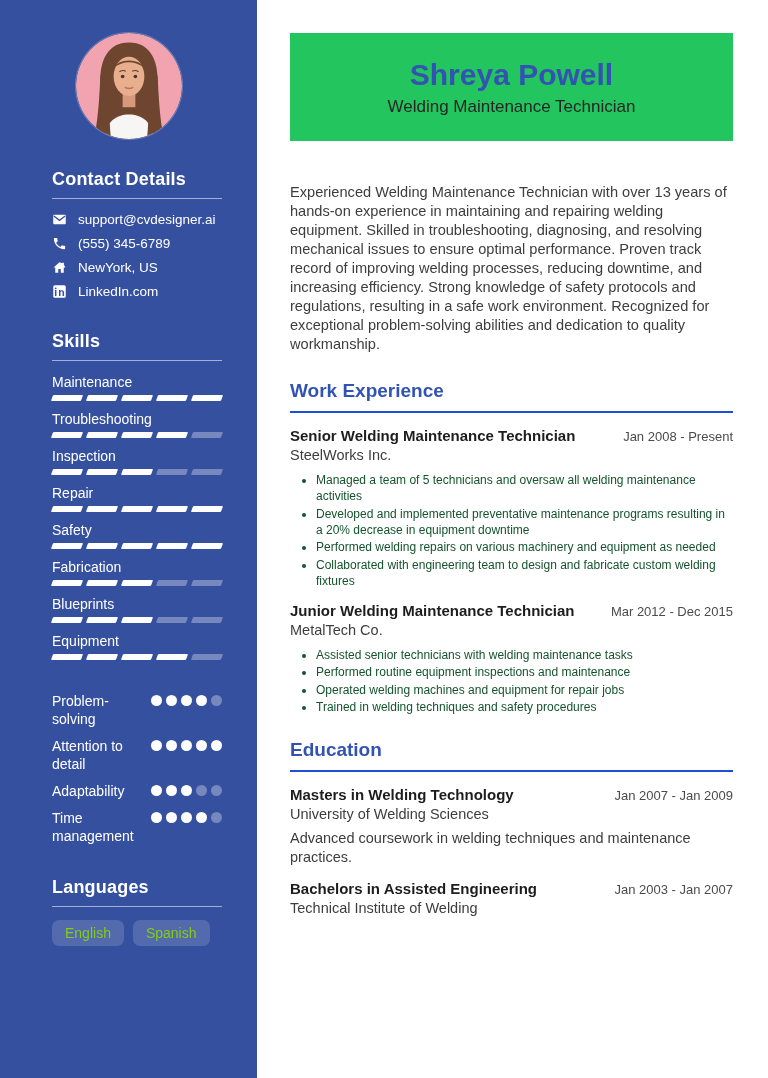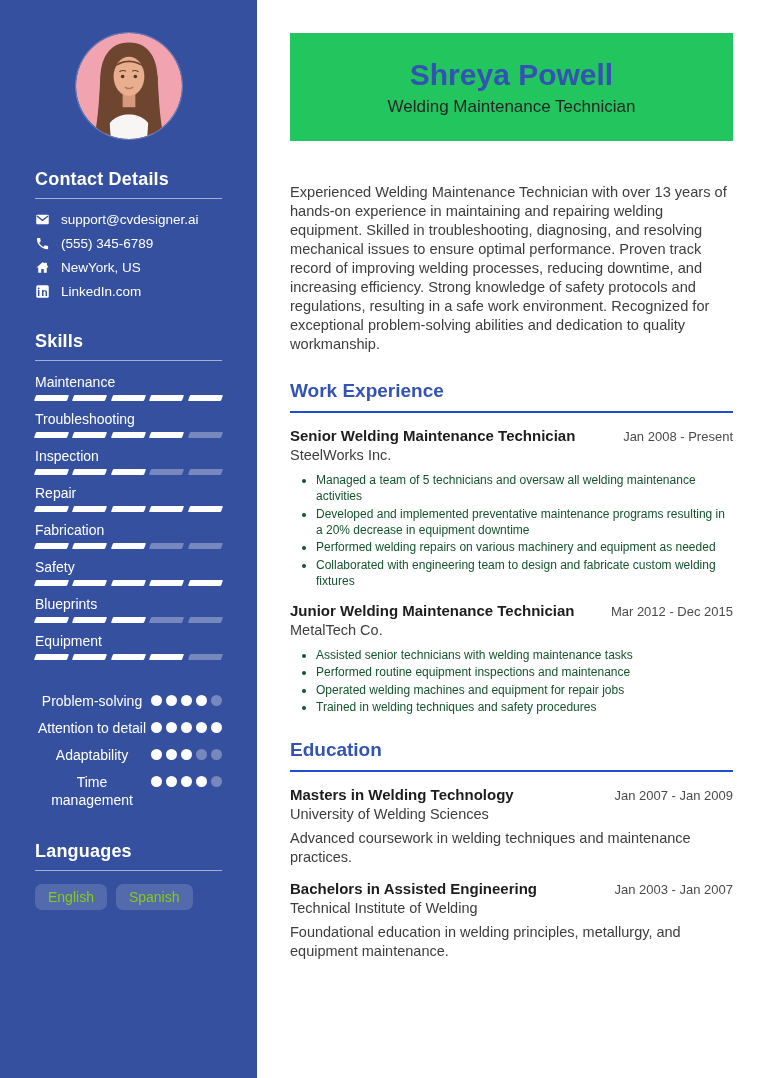--- a/index.html
+++ b/index.html
@@ -17,21 +17,21 @@
     background:#35509E;
     color:#fff;
     padding:33px 35px 0 35px;
   }
   .avatar-wrap { display:flex; justify-content:center; margin-bottom:30px; }
   .avatar {
     width:106px; height:106px; border-radius:50%;
     overflow:hidden; display:block;
     box-shadow:0 0 0 1px rgba(255,255,255,0.25);
   }
-  .sb-section { margin-bottom:32px; }
+  .sb-section { margin-bottom:32px;margin-left:17px; }
   .sb-title {
     font-size:18px; font-weight:700; color:#fff; letter-spacing:.2px;
     padding-bottom:8px; margin-bottom:13px;
     border-bottom:1px solid rgba(255,255,255,0.55);
   }
   .contact-row {
     display:flex; align-items:center; gap:11px;
     font-size:13.5px; margin-bottom:9px; line-height:15px;
   }
   .contact-row .cicon { width:15px; height:15px; flex:0 0 15px; display:inline-flex; }
@@ -40,21 +40,21 @@
   .skill-item { margin-bottom:10px; }
   .skill-label { font-size:14px; margin-bottom:5px; line-height:16px; }
   .skill-bar { display:flex; gap:5px; }
   .skill-seg {
     flex:1; height:6px; border-radius:1px;
     transform:skewX(-20deg);
     background:rgba(255,255,255,0.32);
   }
   .skill-seg.filled { background:#ffffff; }
 
-  .soft-row { display:flex; justify-content:space-between; margin-bottom:9px;text-align:center; }
+  .soft-row { display:flex; justify-content:space-between; margin-bottom:9px; }
   .soft-label { font-size:14px; line-height:18px; width:114px; }
   .soft-dots { display:flex; gap:4px; padding-top:3px; }
   .dot { width:11px; height:11px; border-radius:50%; background:rgba(255,255,255,0.32); }
   .dot.filled { background:#ffffff; }
 
   .lang-list { display:flex; gap:9px; }
   .lang-pill {
     background:rgba(255,255,255,0.15);
     border-radius:7px; padding:5px 13px;
     font-size:14px; color:#84cc16;
@@ -196,37 +196,37 @@
           <div class="skill-label">Repair</div>
           <div class="skill-bar">
             <span class="skill-seg filled"></span>
             <span class="skill-seg filled"></span>
             <span class="skill-seg filled"></span>
             <span class="skill-seg filled"></span>
             <span class="skill-seg filled"></span>
           </div>
         </div>
         <div class="skill-item">
+          <div class="skill-label">Safety</div>
+          <div class="skill-bar">
+            <span class="skill-seg filled"></span>
+            <span class="skill-seg filled"></span>
+            <span class="skill-seg filled"></span>
+            <span class="skill-seg filled"></span>
+            <span class="skill-seg filled"></span>
+          </div>
+        </div>
+        <div class="skill-item">
           <div class="skill-label">Fabrication</div>
           <div class="skill-bar">
             <span class="skill-seg filled"></span>
             <span class="skill-seg filled"></span>
             <span class="skill-seg filled"></span>
             <span class="skill-seg"></span>
             <span class="skill-seg"></span>
-          </div>
-        </div>
-        <div class="skill-item">
-          <div class="skill-label">Safety</div>
-          <div class="skill-bar">
-            <span class="skill-seg filled"></span>
-            <span class="skill-seg filled"></span>
-            <span class="skill-seg filled"></span>
-            <span class="skill-seg filled"></span>
-            <span class="skill-seg filled"></span>
           </div>
         </div>
         <div class="skill-item">
           <div class="skill-label">Blueprints</div>
           <div class="skill-bar">
             <span class="skill-seg filled"></span>
             <span class="skill-seg filled"></span>
             <span class="skill-seg filled"></span>
             <span class="skill-seg"></span>
             <span class="skill-seg"></span>
@@ -351,18 +351,17 @@
           </div>
           <div class="entry-sub">University of Welding Sciences</div>
           <div class="entry-desc">Advanced coursework in welding techniques and maintenance practices.</div>
         </div>
         <div class="entry">
           <div class="entry-head">
             <div class="entry-title">Bachelors in Assisted Engineering</div>
             <div class="entry-date">Jan 2003 - Jan 2007</div>
           </div>
           <div class="entry-sub">Technical Institute of Welding</div>
-          <div class="entry-desc">Foundational education in welding principles, metallurgy, and equipment maintenance.</div>
         </div>
       </div>
   </section>
 
 </main>
 
 </body></html>

